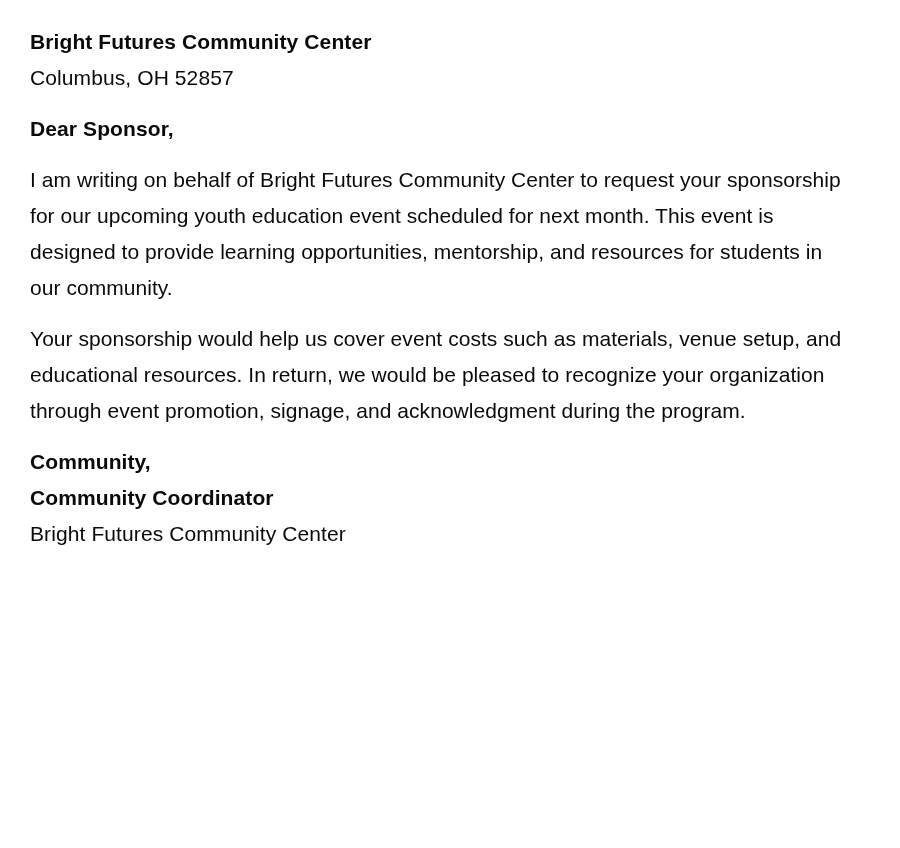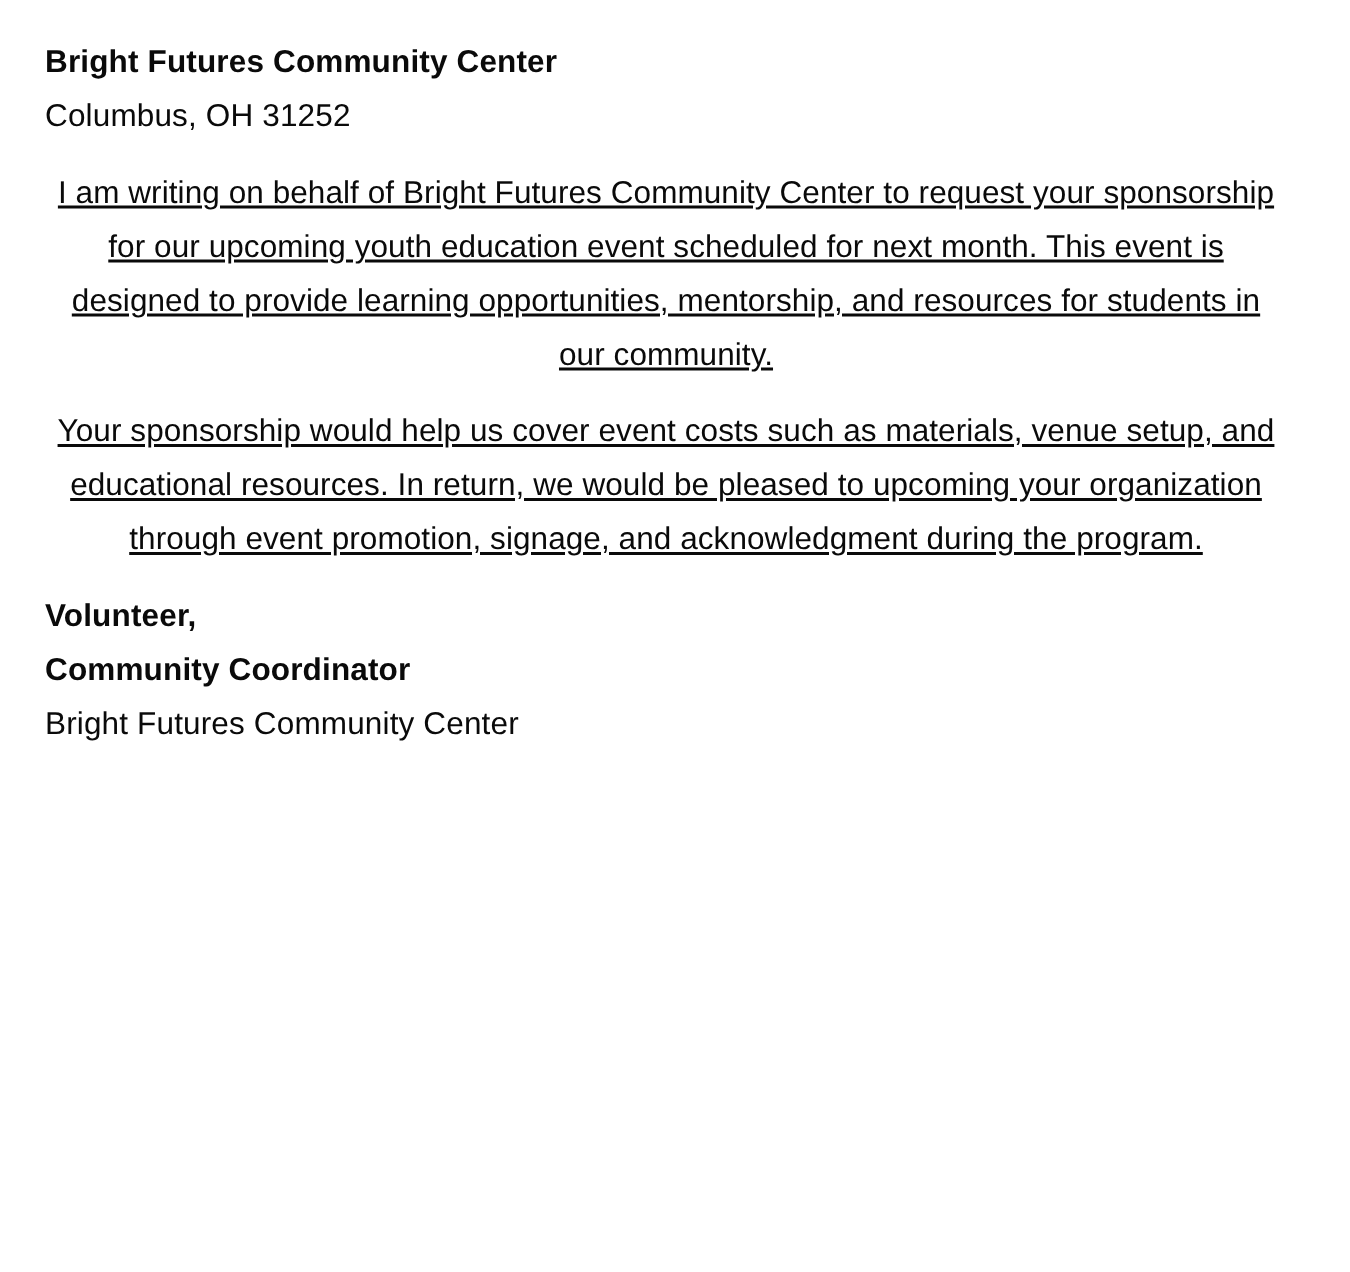--- a/index.html
+++ b/index.html
@@ -38,50 +38,52 @@
     white-space: nowrap;
   }
   .line.bold {
     font-weight: 700;
   }
   .para {
     font-size: 21px;
     line-height: 36px;
     font-weight: 400;
     letter-spacing: 0.05px;
-    text-align: center;
+    text-align: left;
     margin: 0 0 15px 0;
-    text-decoration: underline;
   }
   .heading-block .line:first-child {
     font-weight: 700;
   }
   .signature .line {
     white-space: nowrap;
   }
 </style>
 </head>
 <body>
 
 <div class="page">
   <div class="doc">
 
     <div class="block heading-block">
       <div class="line bold">Bright Futures Community Center</div>
-      <div class="line">Columbus, OH 31252</div>
+      <div class="line">Columbus, OH 52857</div>
     </div>
 
 
 
+    <div class="block">
+      <div class="line bold">Dear Sponsor,</div>
+    </div>
 
     <p class="para">I am writing on behalf of Bright Futures Community Center to request your sponsorship for our upcoming youth education event scheduled for next month. This event is designed to provide learning opportunities, mentorship, and resources for students in our community.</p>
 
-    <p class="para">Your sponsorship would help us cover event costs such as materials, venue setup, and educational resources. In return, we would be pleased to upcoming your organization through event promotion, signage, and acknowledgment during the program.</p>
+    <p class="para">Your sponsorship would help us cover event costs such as materials, venue setup, and educational resources. In return, we would be pleased to recognize your organization through event promotion, signage, and acknowledgment during the program.</p>
 
 
     <div class="block signature">
-      <div class="line bold">Volunteer,</div>
+      <div class="line bold">Community,</div>
       <div class="line bold">Community Coordinator</div>
       <div class="line">Bright Futures Community Center</div>
     </div>
 
   </div>
 </div>
 
 </body></html>

